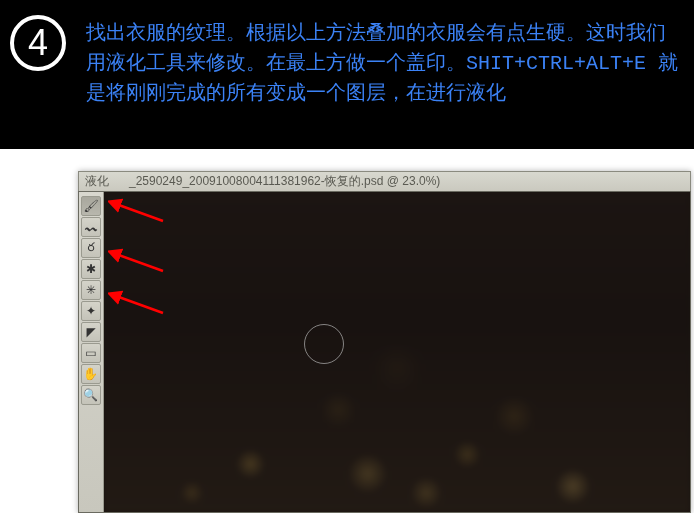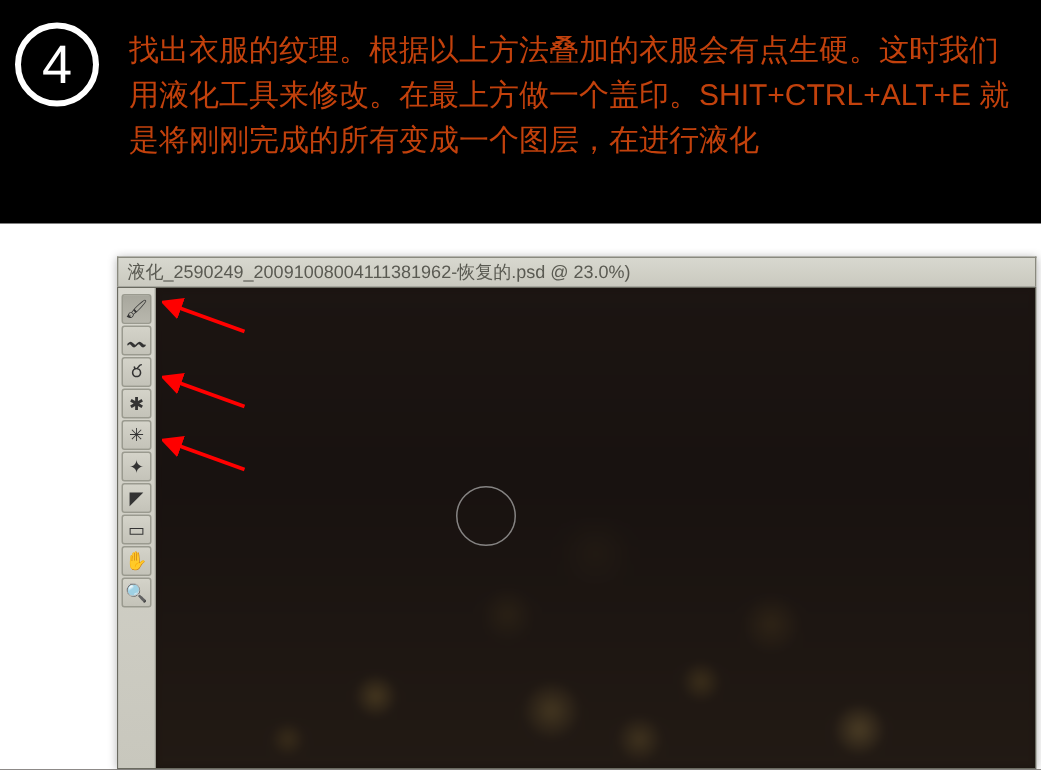--- a/index.html
+++ b/index.html
@@ -21,41 +21,43 @@
       align-items: center;
       justify-content: center;
       color: #fff;
       font-size: 36px;
       font-weight: normal;
       flex-shrink: 0;
       margin-right: 20px;
       font-family: Arial, sans-serif;
     }
     .instruction-text {
-      color: #c2410c;
+      color: #3b82f6;
       font-size: 20px;
       line-height: 1.5;
       padding-top: 4px;
+      font-family: Liberation Mono, monospace;
     }
     
     .app-window {
       margin: 22px 0 0 78px;
       width: 613px;
       height: 342px;
       position: relative;
       box-shadow: 0 0 6px rgba(0,0,0,0.3);
     }
     .title-bar {
       height: 20px;
       background: linear-gradient(to bottom, #d8d8cf 0%, #cac9bf 100%);
       border: 1px solid #8a8a7f;
       border-bottom: none;
       display: flex;
       align-items: center;
       padding-left: 6px;
+      gap: 20px;
     }
     .title-text {
       color: #5a5a52;
       font-size: 12px;
       font-family: SimSun, Arial;
     }
     
     .workspace {
       display: flex;
       height: 322px;

